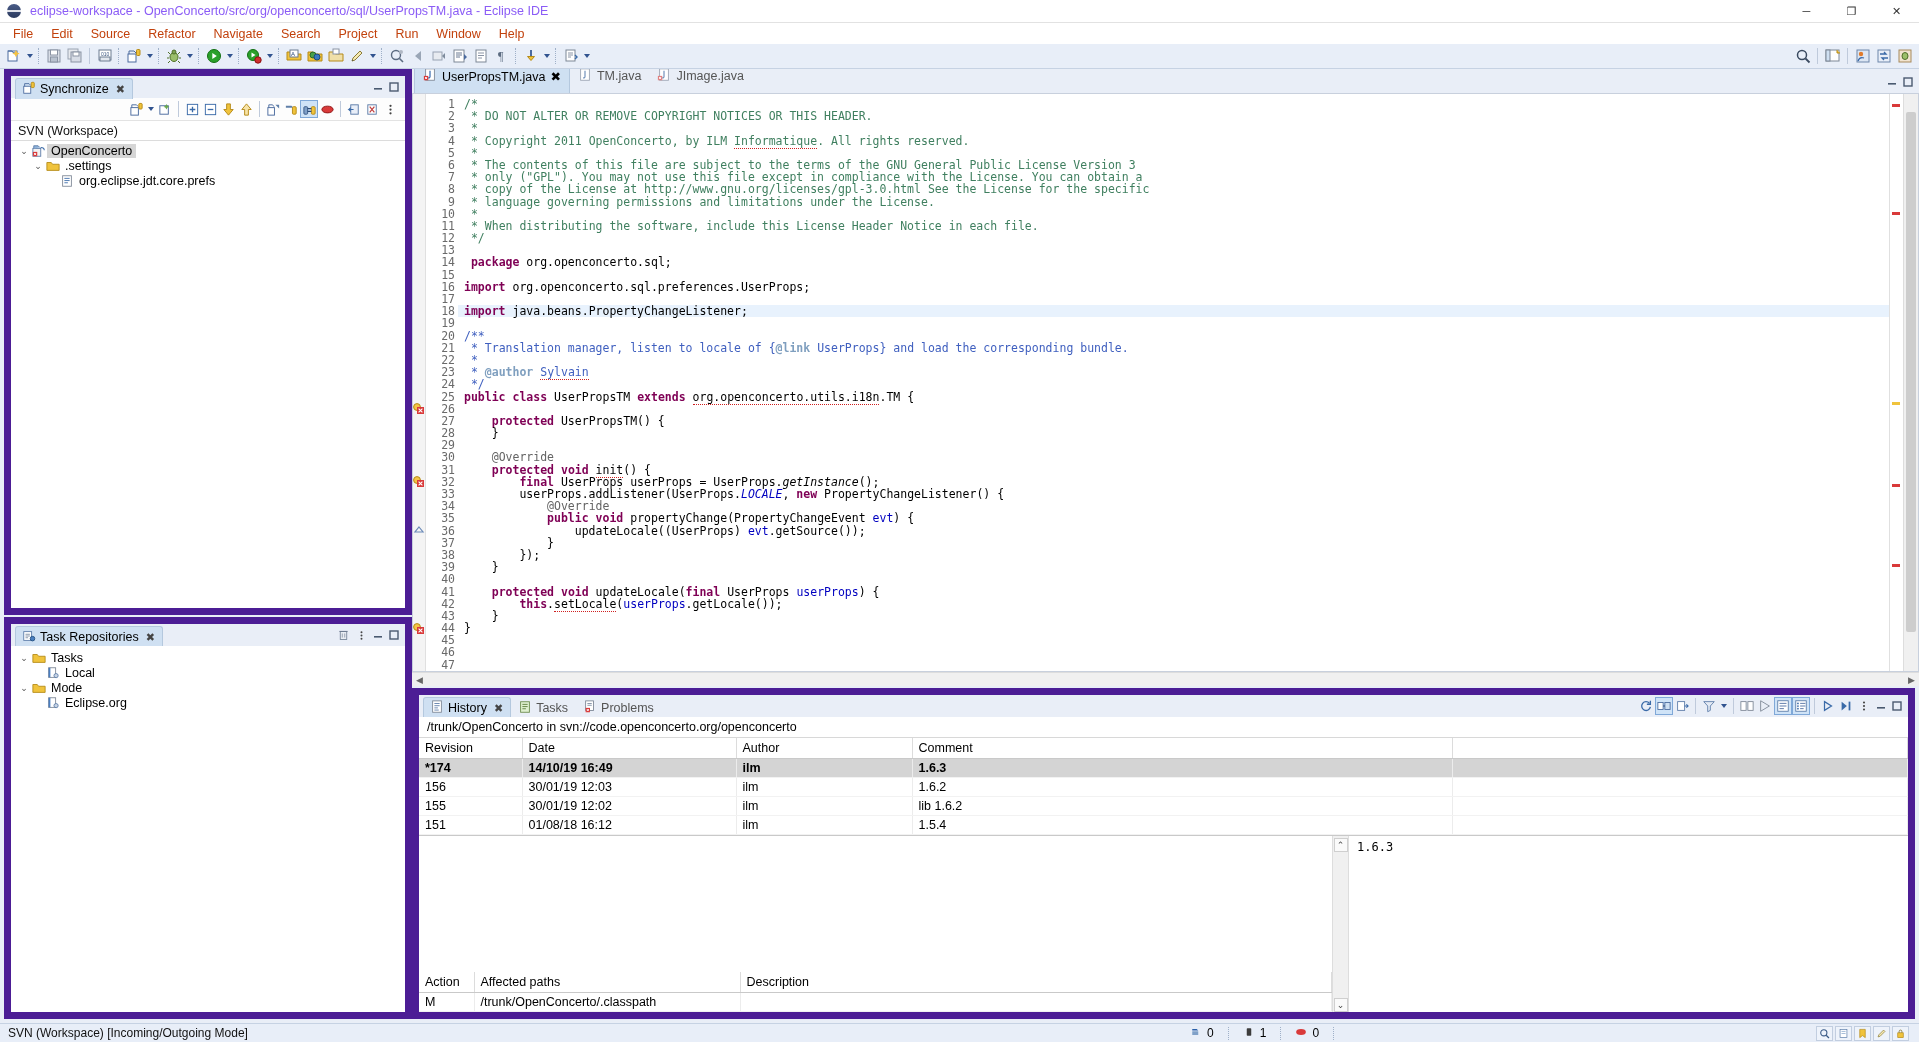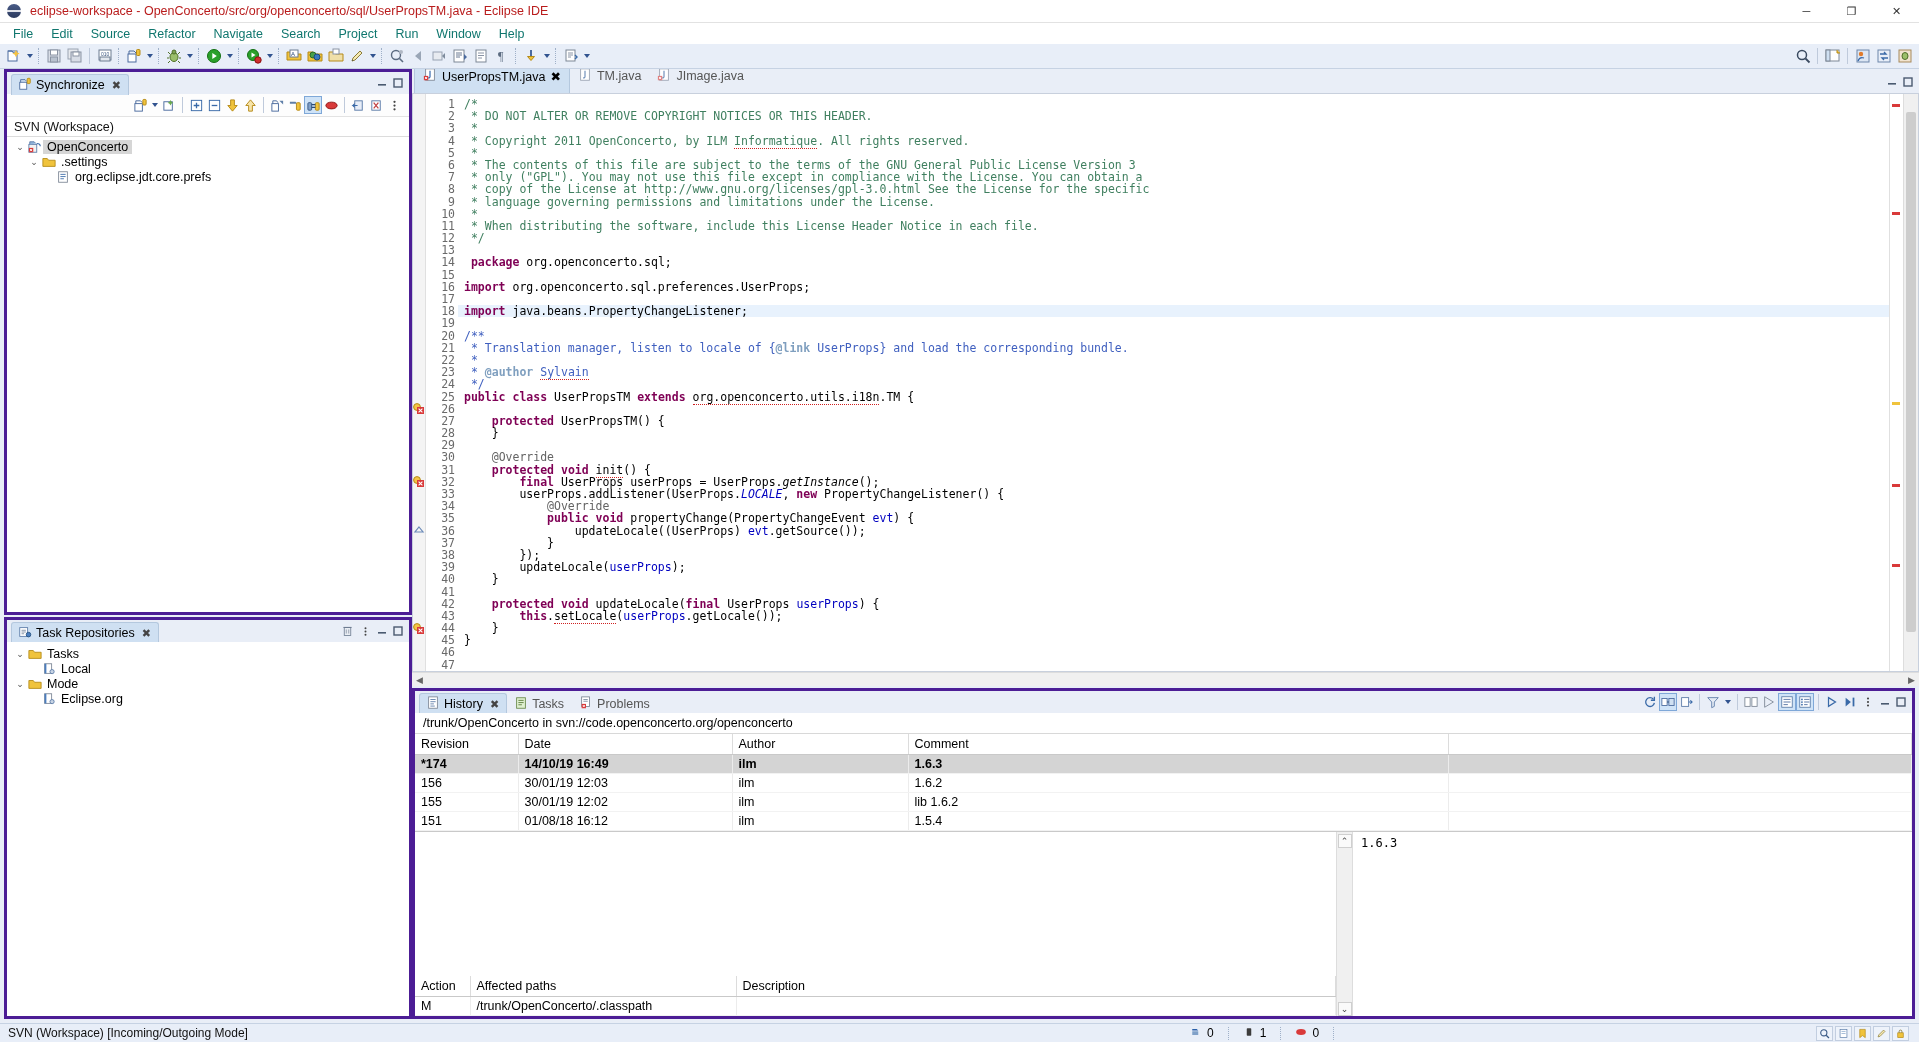--- a/index.html
+++ b/index.html
@@ -20,48 +20,48 @@
   }
   .tb-icon { width:16px; height:16px; margin:0 7px 0 7px; flex:0 0 16px; position:relative; }
   .tb-icon .globe {
     width:14px;height:14px;border-radius:50%;
     background:linear-gradient(#4a5c87,#2b3a5e);
     position:absolute; top:1px; left:0;
   }
   .tb-icon .globe:after{
     content:""; position:absolute; left:0; top:6px; width:14px; height:2px; background:#fff; opacity:.85;
   }
-  .title-text { font-size:12.5px; color:#b91c1c; white-space:nowrap; }
+  .title-text { font-size:12.5px; color:#8b5cf6; white-space:nowrap; }
   .win-btns { margin-left:auto; display:flex; height:23px; }
   .win-btn { width:45px; height:23px; display:flex; align-items:center; justify-content:center; font-size:11px; color:#333; }
 
   
   .menubar { height:21px; display:flex; align-items:center; background:#ffffff; flex:0 0 21px; padding-left:4px; }
-  .menu-item { padding:16px 9px; font-size:12.5px; color:#0f766e; cursor:default; }
+  .menu-item { padding:16px 9px; font-size:12.5px; color:#c2410c; cursor:default; }
 
   
   .toolbar {
     height:25px; background:#e8eef8; display:flex; align-items:center;
     border-bottom:1px solid #c6d2e3; flex:0 0 25px; padding-left:3px; position:relative;
   }
   .tbtn { width:21px; height:21px; display:inline-flex; align-items:center; justify-content:center; position:relative; }
   .tbtn svg { display:block; }
   .tarrow { width:11px; height:21px; display:inline-flex; align-items:center; justify-content:center; }
   .tarrow:after{ content:""; border-left:3.5px solid transparent; border-right:3.5px solid transparent; border-top:4px solid #31538f; }
   .tsep { width:1px; height:16px; background:#bfcadb; margin:0 4px; }
   .tdot { width:2px; height:16px; border-left:1px dotted #9fb0c8; margin:0 3px; }
   .tb-right { margin-left:auto; display:flex; align-items:center; padding-right:4px; }
 
   
   .main { flex:1 1 auto; display:flex; min-height:0; background:#e9eef7; }
   .left-col { width:412px; flex:0 0 412px; display:flex; flex-direction:column; min-height:0; }
   .right-col { flex:1 1 auto; display:flex; flex-direction:column; min-width:0; }
 
   
-  .view { display:flex; flex-direction:column; min-height:0; background:#a21caf; border:3px solid #4c1d95; }
+  .view { display:flex; flex-direction:column; min-height:0; background:#a21caf; border:7px solid #4c1d95; }
   .view-tabs {
     height:22px; display:flex; align-items:flex-end; background:#e9eef7;
     position:relative; flex:0 0 22px; padding-left:4px;
   }
   .vtab {
     height:21px; display:flex; align-items:center; gap:4px; padding:0 7px 0 6px;
     background:#cfe0f2; border:1px solid #b4c8de; border-bottom:none;
     border-radius:3px 3px 0 0; font-size:12.5px; color:#000; position:relative; top:1px;
   }
   .vtab.inactive { background:transparent; border-color:transparent; color:#555; }
@@ -792,21 +792,20 @@
               <div class="codeline">&nbsp;</div>
               <div class="codeline">    <span class="ann">@Override</span></div>
               <div class="codeline">    <span class="kw">protected</span> <span class="kw">void</span> <span class="sq">init</span>() {</div>
               <div class="codeline">        <span class="kw">final</span> UserProps userProps = UserProps.<span class="ital">getInstance</span>();</div>
               <div class="codeline">        userProps.addListener(UserProps.<span class="fld ital">LOCALE</span>, <span class="kw">new</span> PropertyChangeListener() {</div>
               <div class="codeline">            <span class="ann">@Override</span></div>
               <div class="codeline">            <span class="kw">public</span> <span class="kw">void</span> propertyChange(PropertyChangeEvent <span class="fld">evt</span>) {</div>
               <div class="codeline">                updateLocale((UserProps) <span class="fld">evt</span>.getSource());</div>
               <div class="codeline">            }</div>
               <div class="codeline">        });</div>
-              <div class="codeline">        updateLocale(<span class="fld">userProps</span>);</div>
               <div class="codeline">    }</div>
               <div class="codeline">&nbsp;</div>
               <div class="codeline">    <span class="kw">protected</span> <span class="kw">void</span> updateLocale(<span class="kw">final</span> UserProps <span class="fld">userProps</span>) {</div>
               <div class="codeline">        <span class="kw">this</span>.<span class="sq">setLocale</span>(<span class="fld">userProps</span>.getLocale());</div>
               <div class="codeline">    }</div>
               <div class="codeline">}</div>
               <div class="codeline">&nbsp;</div>
             </div>
           <div class="overview">
             <div class="ovmark" style="top:10px; background:#d93a3a;"></div>

